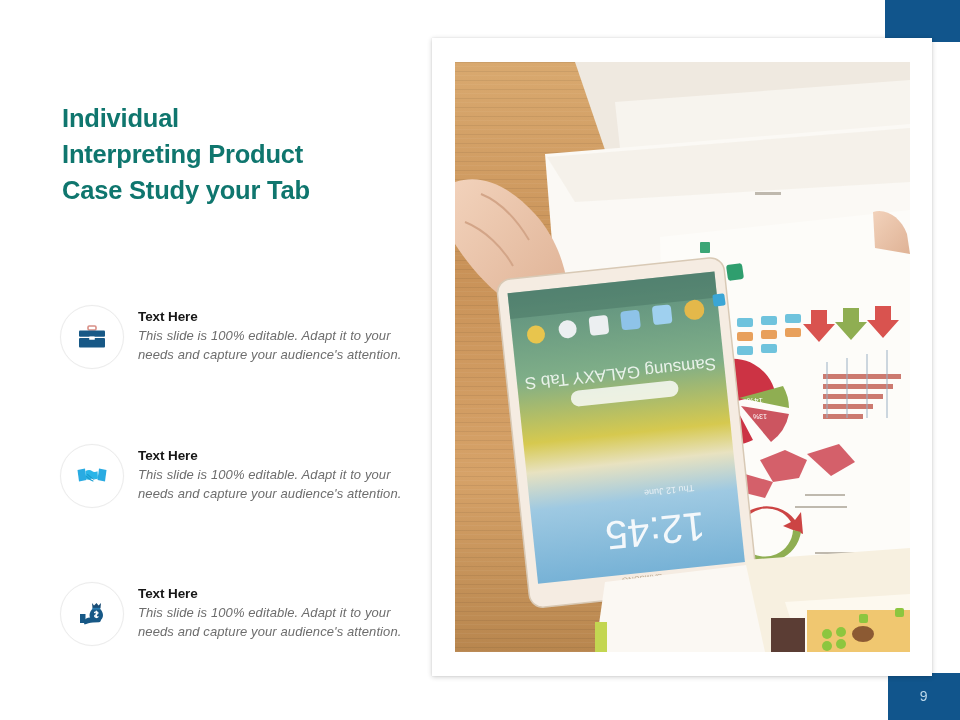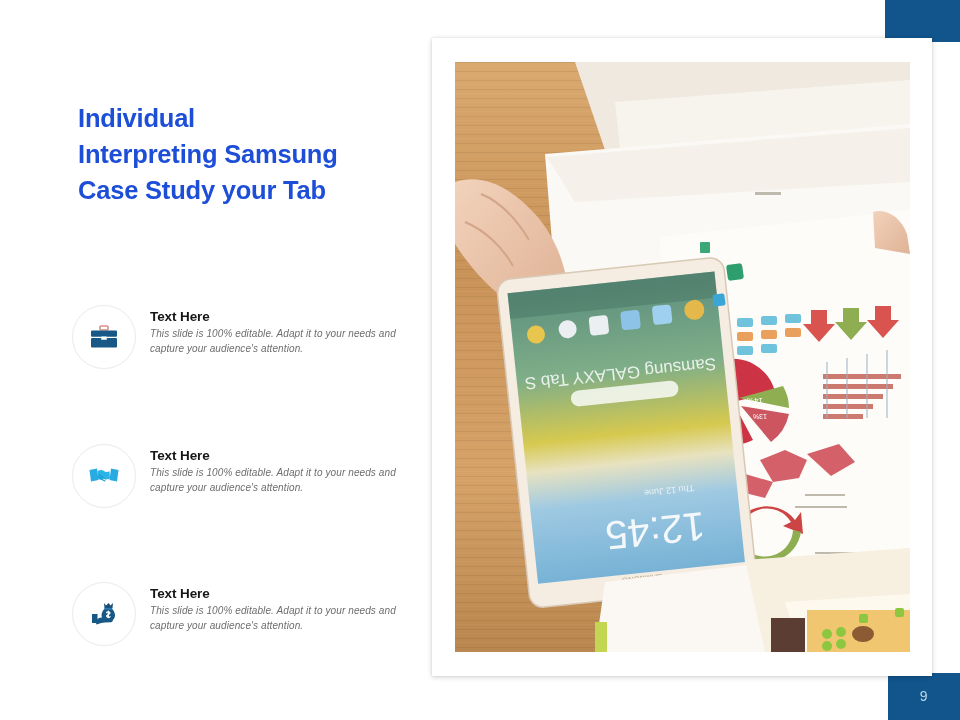--- a/index.html
+++ b/index.html
@@ -22,49 +22,49 @@
   }
   .page-num {
     position:absolute; left:888px; top:673px; width:72px; height:47px;
     color:#bcd8ea; font-size:14px; line-height:47px;
     text-align:center; letter-spacing:.5px;
   }
 
   
   .title {
     position:absolute; left:62px; top:100px; width:360px;
-    font-size:25.5px; font-weight:bold; color:#1d4ed8;
-    line-height:1.42; letter-spacing:-.2px;margin-left:16px;
+    font-size:25.5px; font-weight:bold; color:#0f766e;
+    line-height:1.42; letter-spacing:-.2px;
   }
   .title span { display:block; }
 
   
   .feature {
-    position:absolute; left:72px; width:355px; height:70px;
+    position:absolute; left:60px; width:355px; height:70px;
     display:flex; align-items:flex-start;
   }
   .feature.f1 { top:305px; }
   .feature.f2 { top:444px; }
   .feature.f3 { top:582px; }
 
   .icon-circle {
     flex:0 0 auto; width:64px; height:64px; border-radius:50%;
     background:#ffffff; border:1.5px solid #ececec;
     display:flex; align-items:center; justify-content:center;
     box-shadow:0 0 0 .5px rgba(0,0,0,.02);
   }
   .icon-circle svg { display:block; }
 
   .feature-text { margin-left:14px; padding-top:4px; width:272px; }
   .feature-head {
     font-size:13.5px; font-weight:bold; color:#161616;
     letter-spacing:-.1px; margin-bottom:3px;
   }
   .feature-body {
-    font-size:10px; font-style:italic; color:#6d6d6d;
+    font-size:13px; font-style:italic; color:#6d6d6d;
     line-height:1.45; letter-spacing:.1px;
   }
 
   
   .photo-card {
     position:absolute; left:432px; top:38px; width:500px; height:638px;
     background:#ffffff;
     box-shadow:0 1px 5px rgba(0,0,0,.20), 0 0 1px rgba(0,0,0,.12);
   }
   .photo {
@@ -77,21 +77,21 @@
 <body>
 
 <div class="slide">
 
   <div class="corner-tr"></div>
   <div class="corner-br"></div>
   <div class="page-num">9</div>
 
   <div class="title">
     <span>Individual</span>
-    <span>Interpreting Samsung</span>
+    <span>Interpreting Product</span>
     <span>Case Study your Tab</span>
   </div>
 
   <div class="feature f1">
     <div class="icon-circle">
       <span>
         <svg width="34" height="34" viewBox="0 0 34 34">
           <rect x="13" y="6" width="8" height="4" rx="1.2" fill="none" stroke="#d88f86" stroke-width="1.6"></rect>
           <rect x="4" y="10.5" width="26" height="6.2" rx="1" fill="#175886"></rect>
           <rect x="4" y="18" width="26" height="9.5" rx="1" fill="#175886"></rect>

